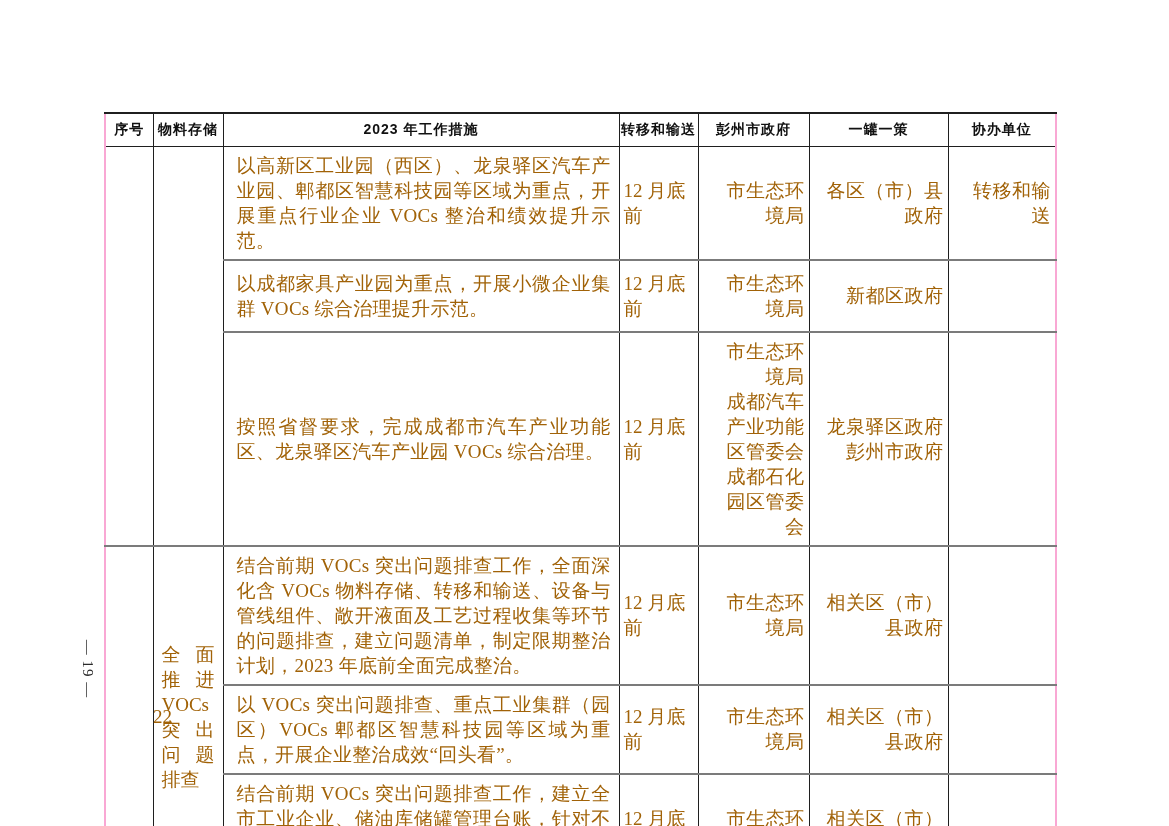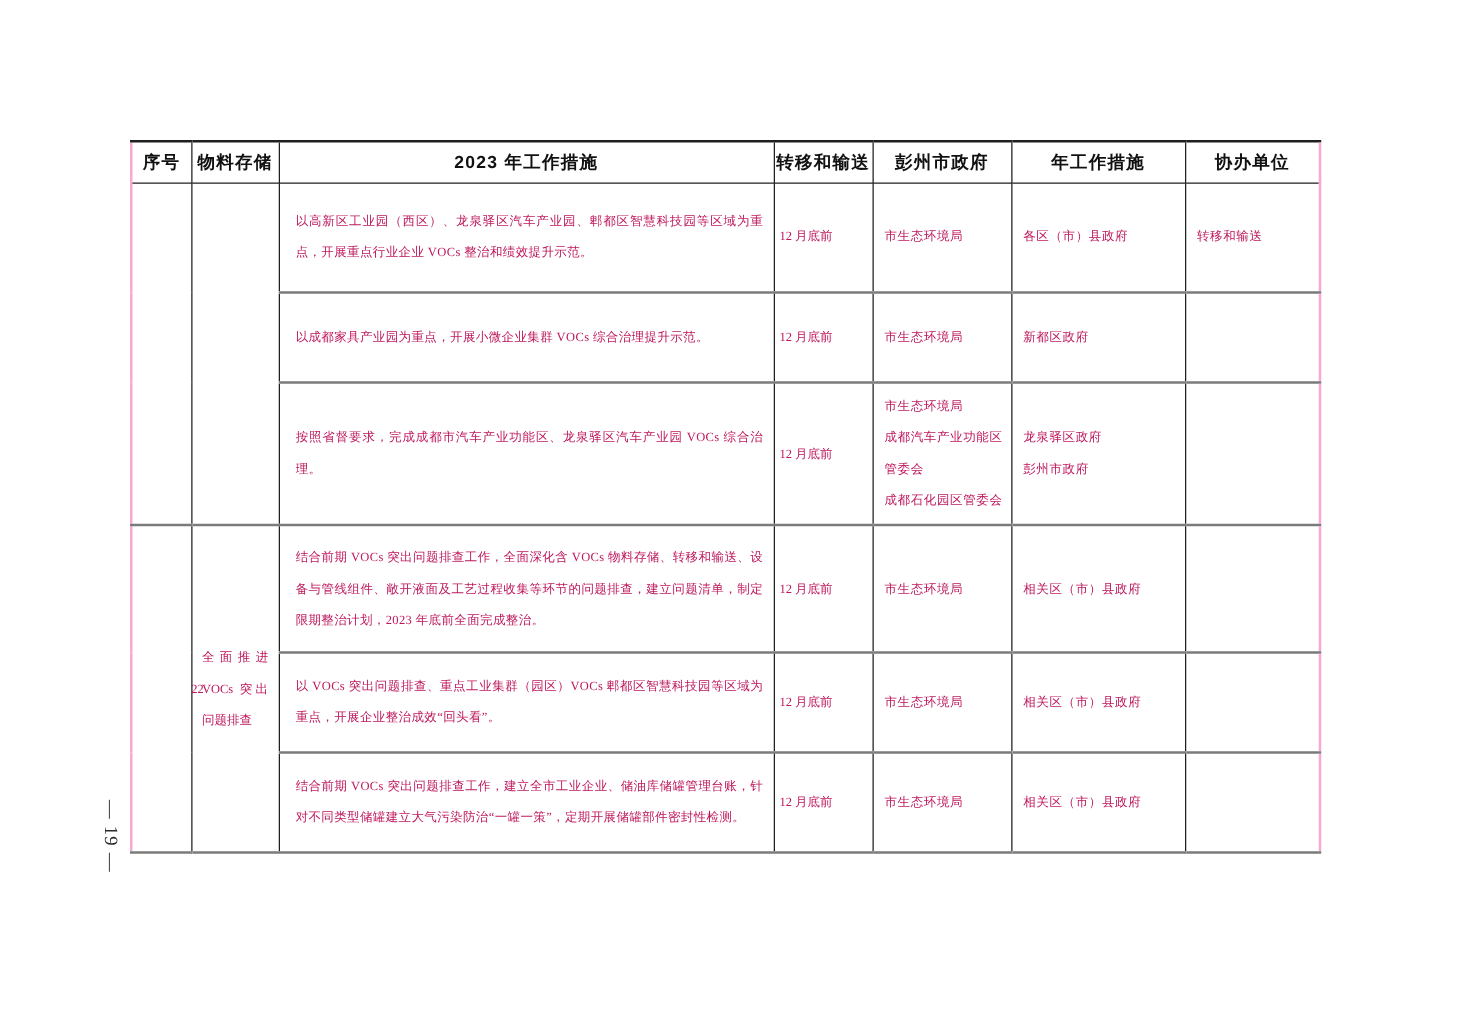--- a/index.html
+++ b/index.html
@@ -46,23 +46,23 @@
     height: 33px;
     letter-spacing: 1px;
     color: #111;
   }
   .work-table td {
     border-left: 1px solid #1f1f1f;
     border-right: 1px solid #1f1f1f;
     border-top: 2px solid #7b7b7b;
     border-bottom: 2px solid #7b7b7b;
     vertical-align: middle;
-    font-size: 10px;
+    font-size: 19px;
     line-height: 25px;
-    color: #be185d;
+    color: #a16207;
   }
   .work-table tr.first-data td { border-top: 1px solid #1f1f1f; }
   .h88  td { height: 88px; }
   .h72  td { height: 72px; }
   .h111 td { height: 111px; }
   .h102 td { height: 102px; }
   .h80  td { height: 80px; }
   .c-serial {
     text-align: center;
     font-size: 14px;
@@ -78,21 +78,21 @@
     text-align: justify;
     padding: 6px 8px 6px 13px;
     letter-spacing: 0.3px;
   }
   .c-deadline {
     text-align: left;
     font-size: 13.5px;
     padding: 0 4px;
   }
   .c-lead, .c-main, .c-assist {
-    text-align: left;
+    text-align: right;
     padding: 6px 4px 6px 9px;
     font-size: 13.5px;
     line-height: 22px;
     white-space: pre-line;
     letter-spacing: 0.5px;
   }
 </style>
 </head>
 <body>
 
@@ -111,21 +111,21 @@
       <col style="width:108px">
     </colgroup>
 
     <tbody>
         <tr>
       <th>序号</th>
       <th>物料存储</th>
       <th>2023 年工作措施</th>
       <th>转移和输送</th>
       <th>彭州市政府</th>
-      <th>年工作措施</th>
+      <th>一罐一策</th>
       <th>协办单位</th>
     </tr>
 
     <tr class="first-data h88">
       <td class="c-serial" rowspan="3"></td>
       <td class="c-task" rowspan="3"></td>
       <td class="c-measure">以高新区工业园（西区）、龙泉驿区汽车产业园、郫都区智慧科技园等区域为重点，开展重点行业企业 VOCs 整治和绩效提升示范。</td>
       <td class="c-deadline">12 月底前</td>
       <td class="c-lead">市生态环境局</td>
       <td class="c-main">各区（市）县政府</td>

